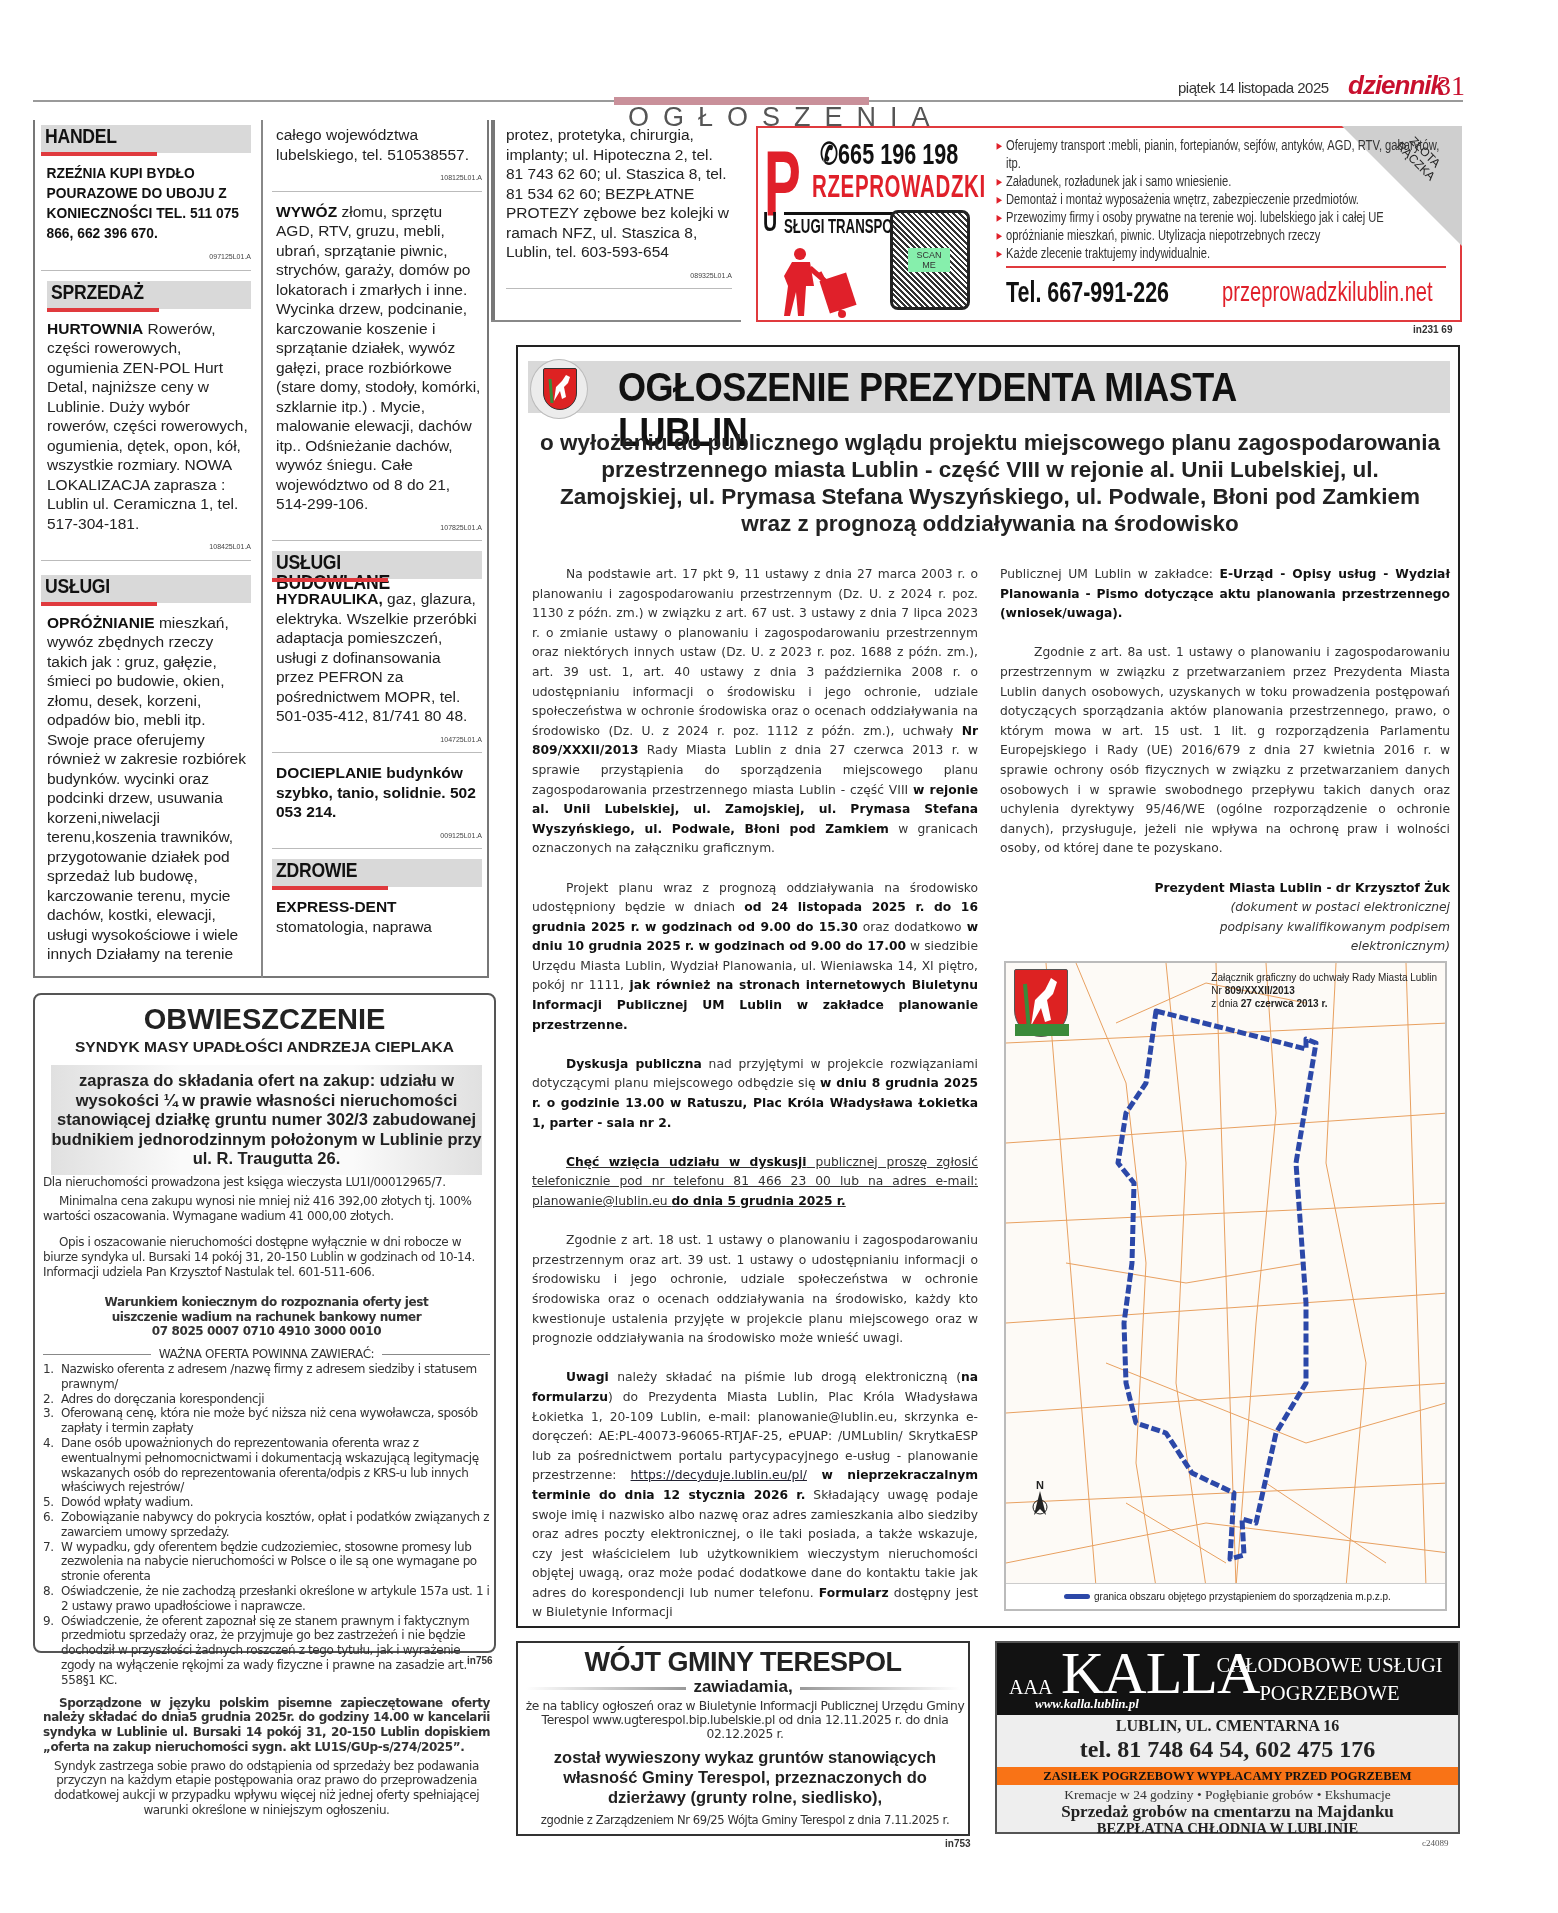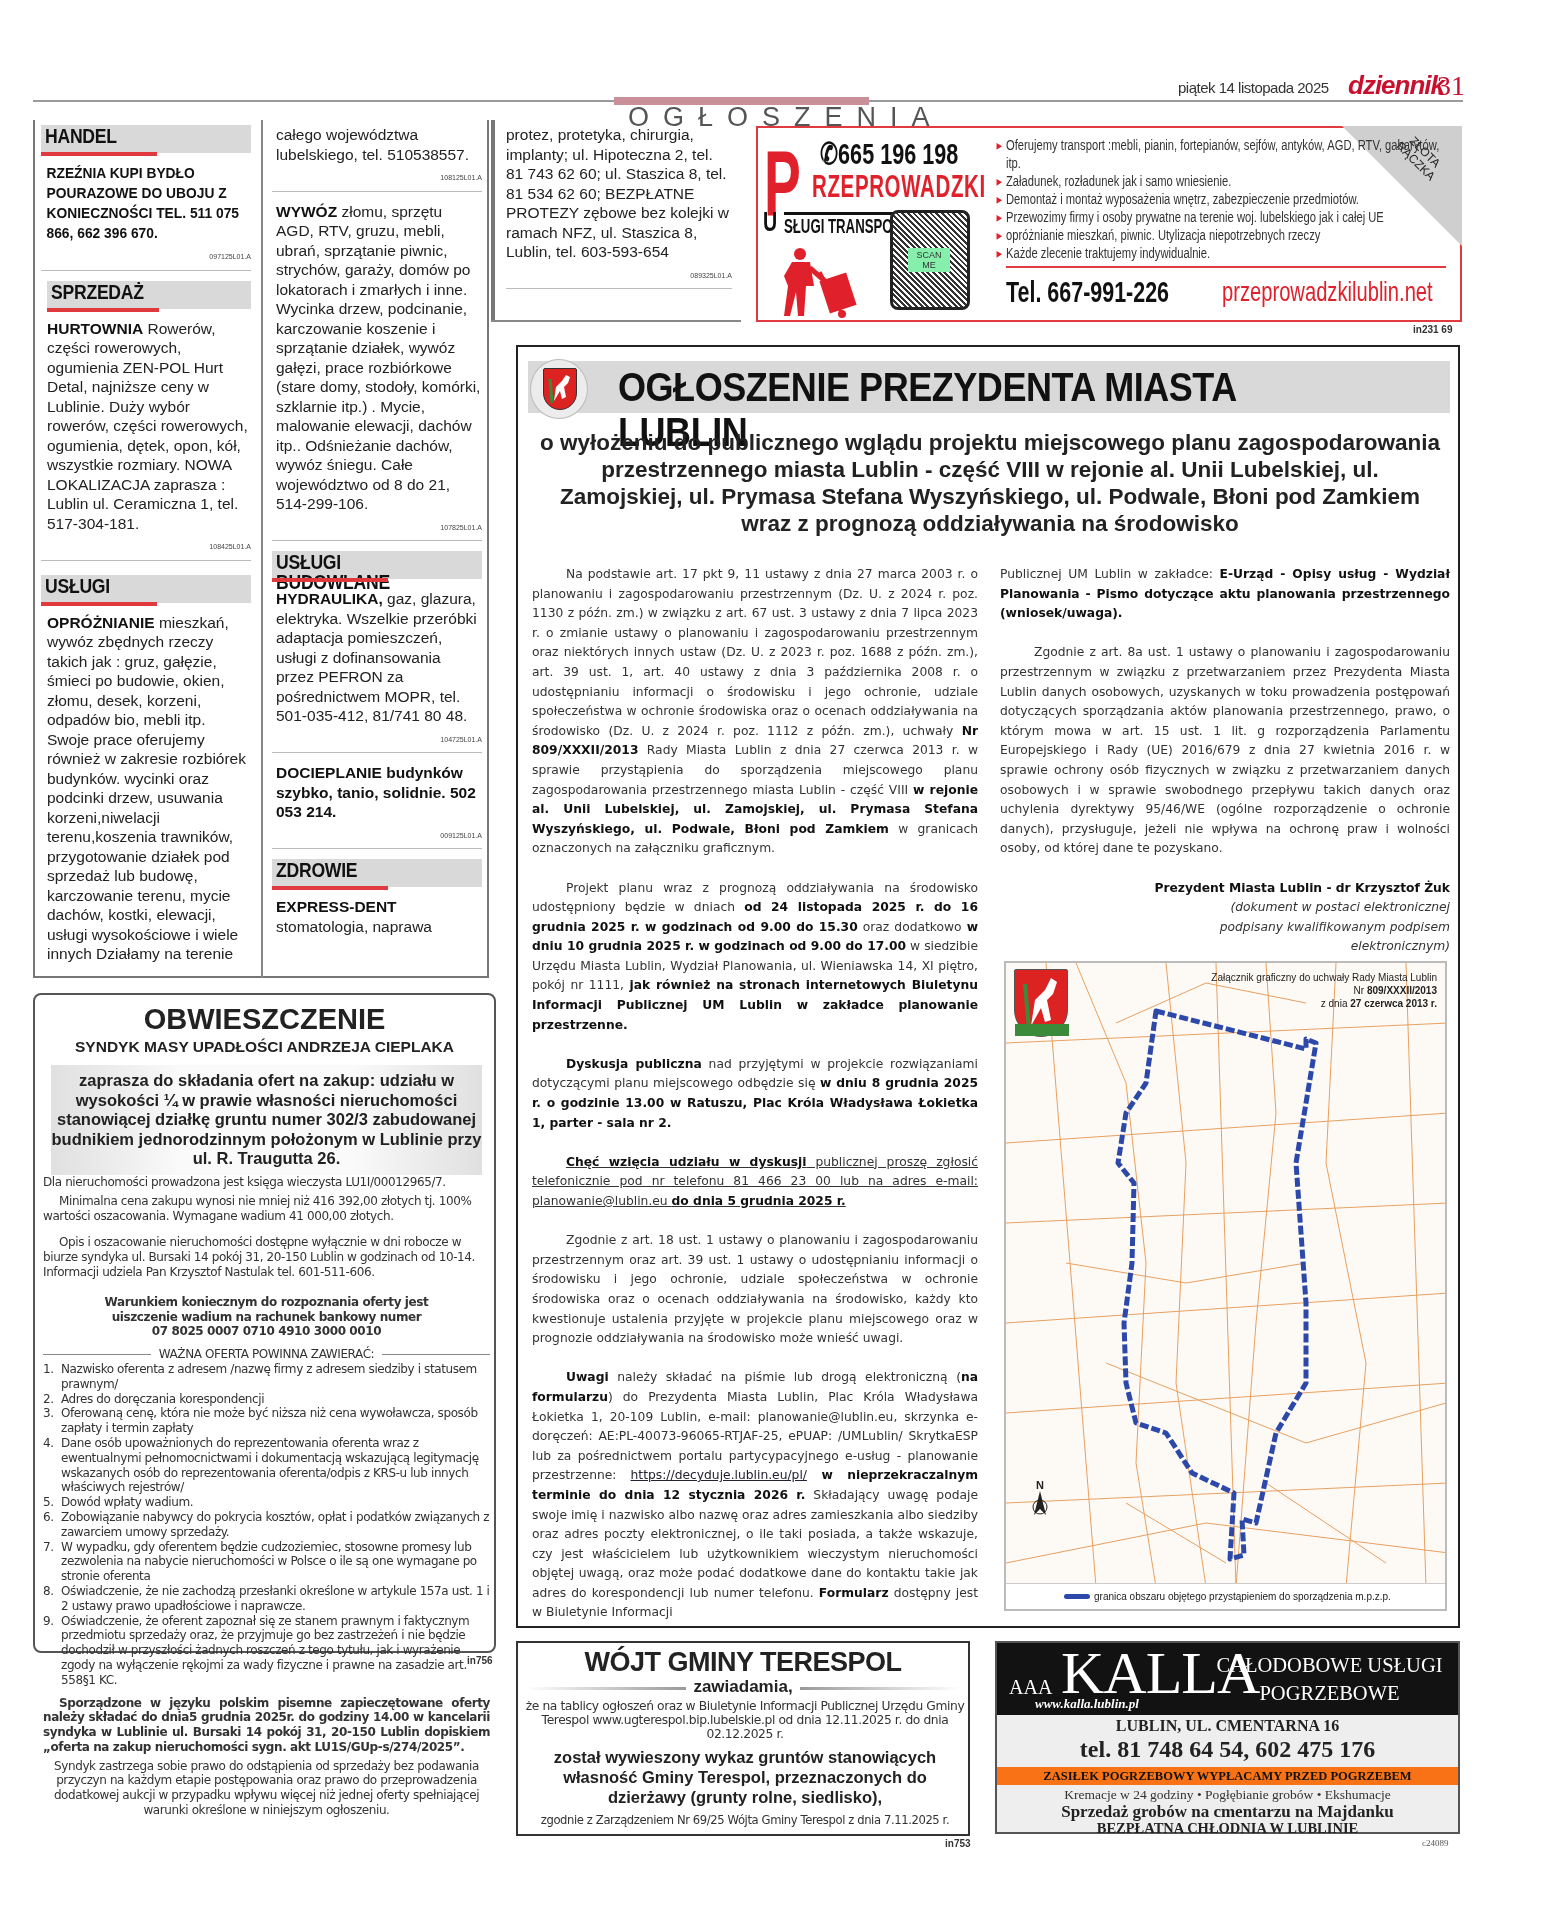--- a/index.html
+++ b/index.html
@@ -55,21 +55,21 @@
   .mn-col p { text-indent: 34px; margin-bottom: 19.6px; }
   .mn-col b { color: #111; }
   .mn-col u { text-decoration: underline; }
   .mn-left { left: 14px; top: 218px; width: 446px; }
   .mn-right { left: 482px; top: 218px; width: 450px; }
   .sig { text-align: right; text-indent: 0 !important; }
   .sig i { font-style: italic; }
 
   
   .map { left: 486px; top: 614px; width: 443px; height: 650px; border: 2px solid #bbb; background: #fdfaf6; overflow: hidden; }
-  .map-caption { right: 8px; top: 8px; font-size: 10px; text-align: right; line-height: 13px; color: #222; }
+  .map-caption { right: 8px; top: 8px; font-size: 10px; text-align: left; line-height: 13px; color: #222; }
   .map-legend { left: 0; bottom: 0; width: 100%; height: 26px; border-top: 1px solid #ccc; background: #fff; font-size: 10px; color: #222; padding: 7px 0 0 88px; margin-top: 24px; }
   .map-legend-dash { left: 58px; top: 10px; width: 26px; height: 5px; background: #2c48a8; border-radius: 3px; }
 
   
   .ob { left: 33px; top: 993px; width: 463px; height: 660px; border: 2px solid #555; border-radius: 8px; }
   .ob-title { left: 0; top: 8px; width: 100%; text-align: center; font-size: 29px; font-weight: bold; color: #222; }
   .ob-syndyk { left: 0; top: 43px; width: 100%; text-align: center; font-size: 15.5px; font-weight: bold; color: #222; }
   .ob-lead { left: 16px; top: 70px; width: 431px; padding: 6px 0; text-align: center; font-size: 16.5px; font-weight: bold; line-height: 19.5px; color: #222; background: linear-gradient(90deg,#e0e0e0,#fafafa 30%,#fafafa 70%,#e0e0e0); }
   .ob-body { left: 8px; top: 180px; width: 447px; font-size: 12px; line-height: 14.8px; color: #333; font-family: "DejaVu Sans", sans-serif; letter-spacing: -0.4px; }
   .ob-body p { margin-bottom: 4px; }

